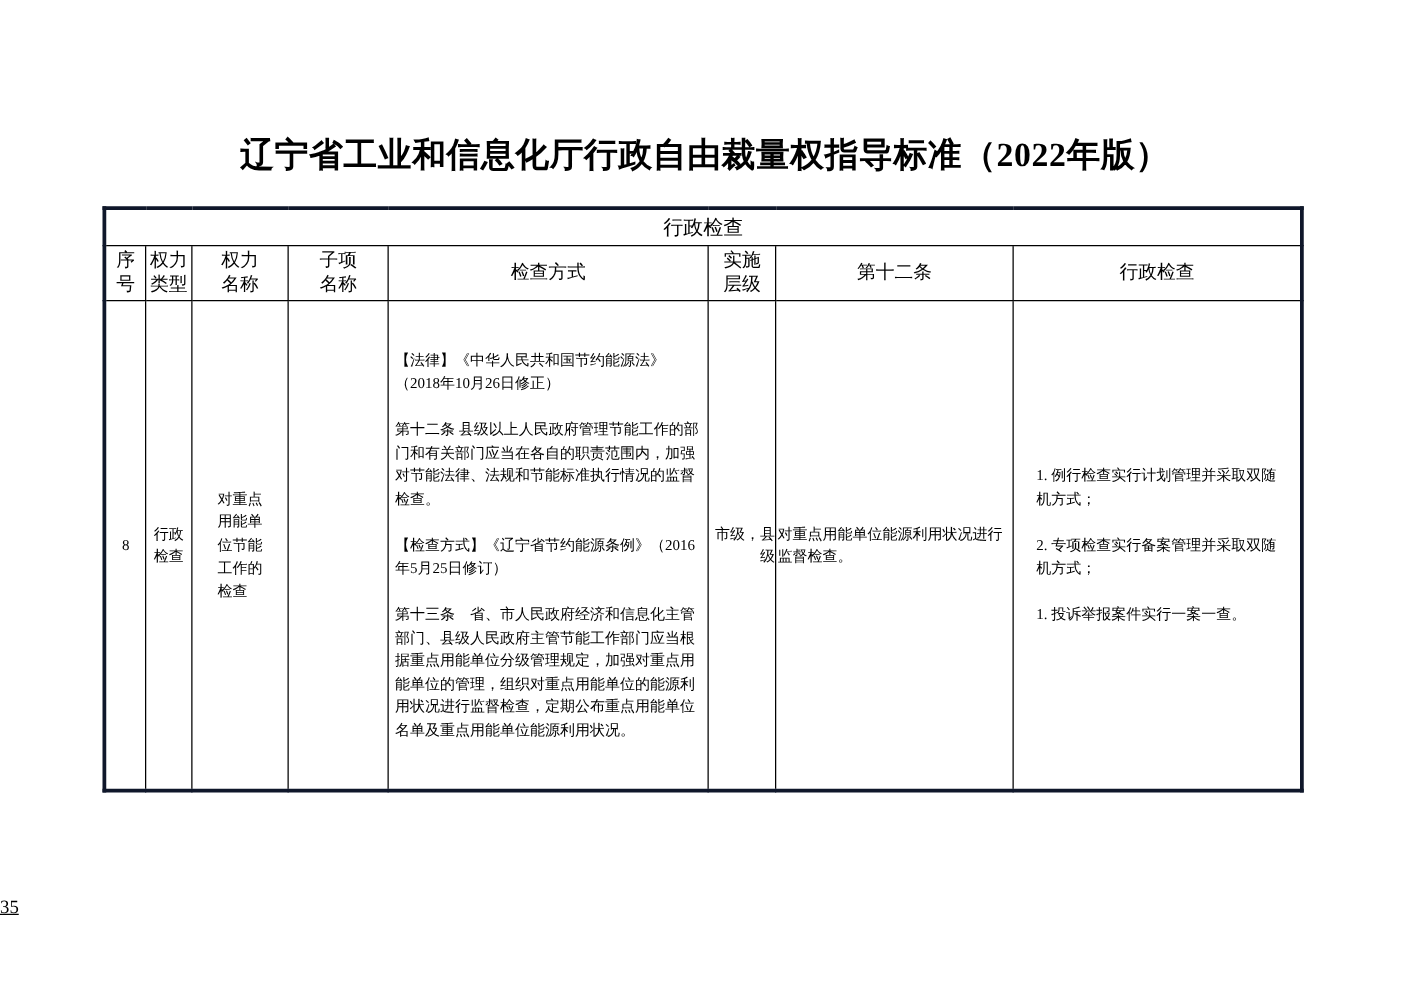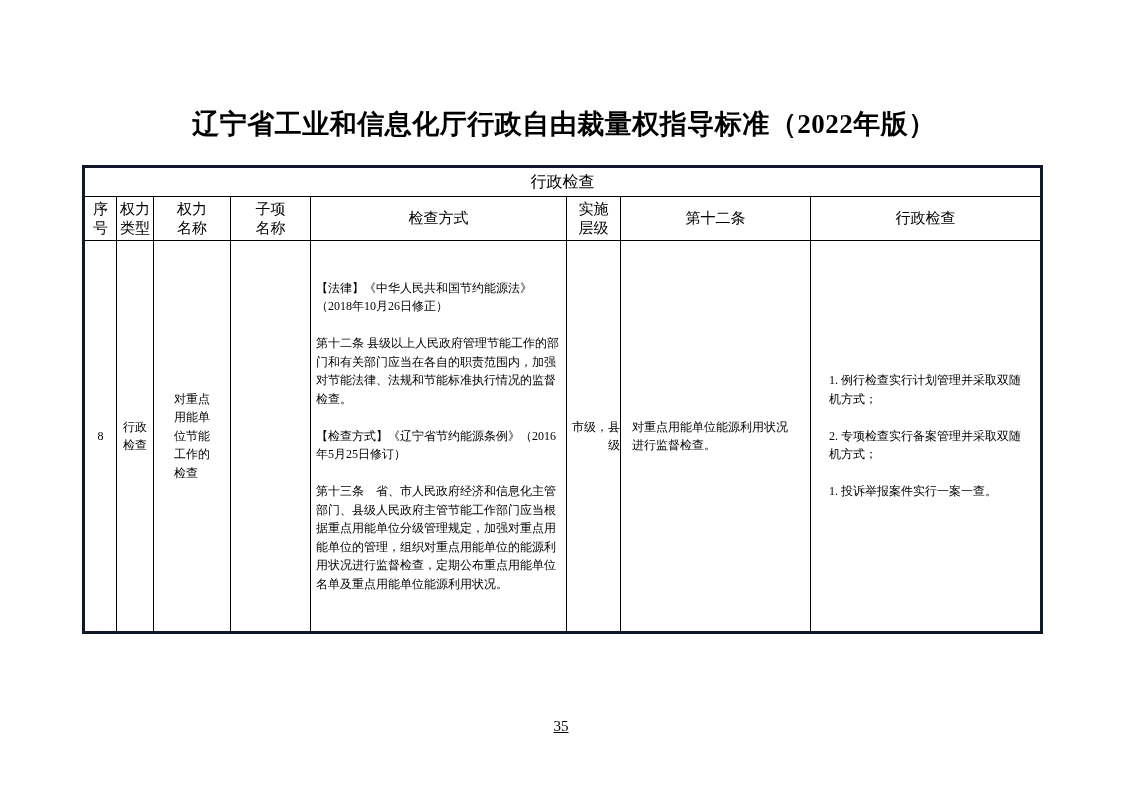--- a/index.html
+++ b/index.html
@@ -60,28 +60,27 @@
     height: 392px;
     font-size: 12px;
     line-height: 18.5px;
   }
   td.c-seq        { text-align: center; padding: 0 1px; }
   td.c-ptype      { text-align: center; padding: 0 2px; }
   td.c-pname      { text-align: left; padding: 0 20px; }
   td.c-subitem    { text-align: left; padding: 0 4px; }
   td.c-legal      { text-align: left; padding: 0 5px; }
   td.c-level      { text-align: right; padding: 0 0; }
-  td.c-items      { text-align: left; padding: 0 11px; }
+  td.c-items      { text-align: left; padding: 0 1px; }
   td.c-methods    { text-align: left; padding: 0 18px; }
   .page-number {
     position: absolute;
     top: 718px;
     left: 0;
     width: 100%;
-    text-align: center;
     font-size: 15px;
     text-decoration: underline;
   }
 </style>
 </head>
 <body>
 
 <div class="page">
 
   <div class="doc-title">辽宁省工业和信息化厅行政自由裁量权指导标准（2022年版）</div>

